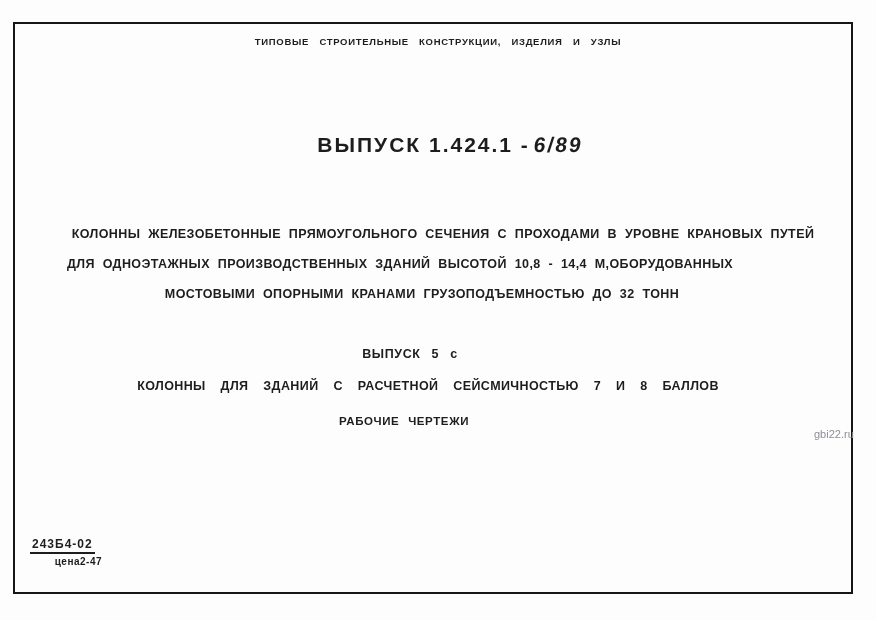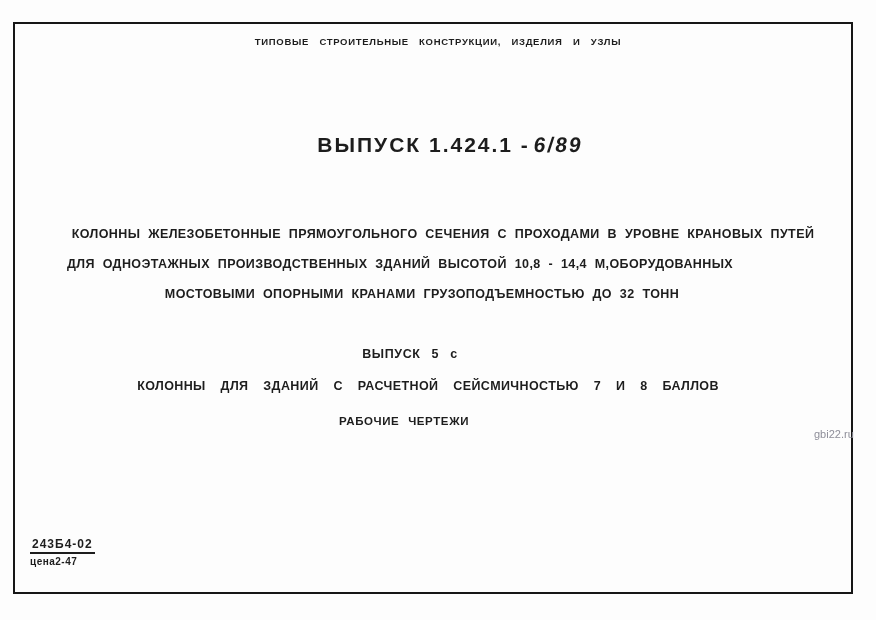--- a/index.html
+++ b/index.html
@@ -89,21 +89,21 @@
   }
   .stamp-code {
     display: inline-block;
     font-size: 12px;
     letter-spacing: 1px;
     padding: 0 2px 1px 2px;
     border-bottom: 2px solid #1d1d1d;
   }
   .stamp-price {
     display: flex;
-    justify-content: flex-start;
+    justify-content: flex-end;
     width: 72px;
     margin-top: 2px;
     font-size: 10px;
     letter-spacing: 0.5px;
   }
   .watermark {
     position: absolute;
     left: 814px;
     top: 428px;
     font-size: 11px;

